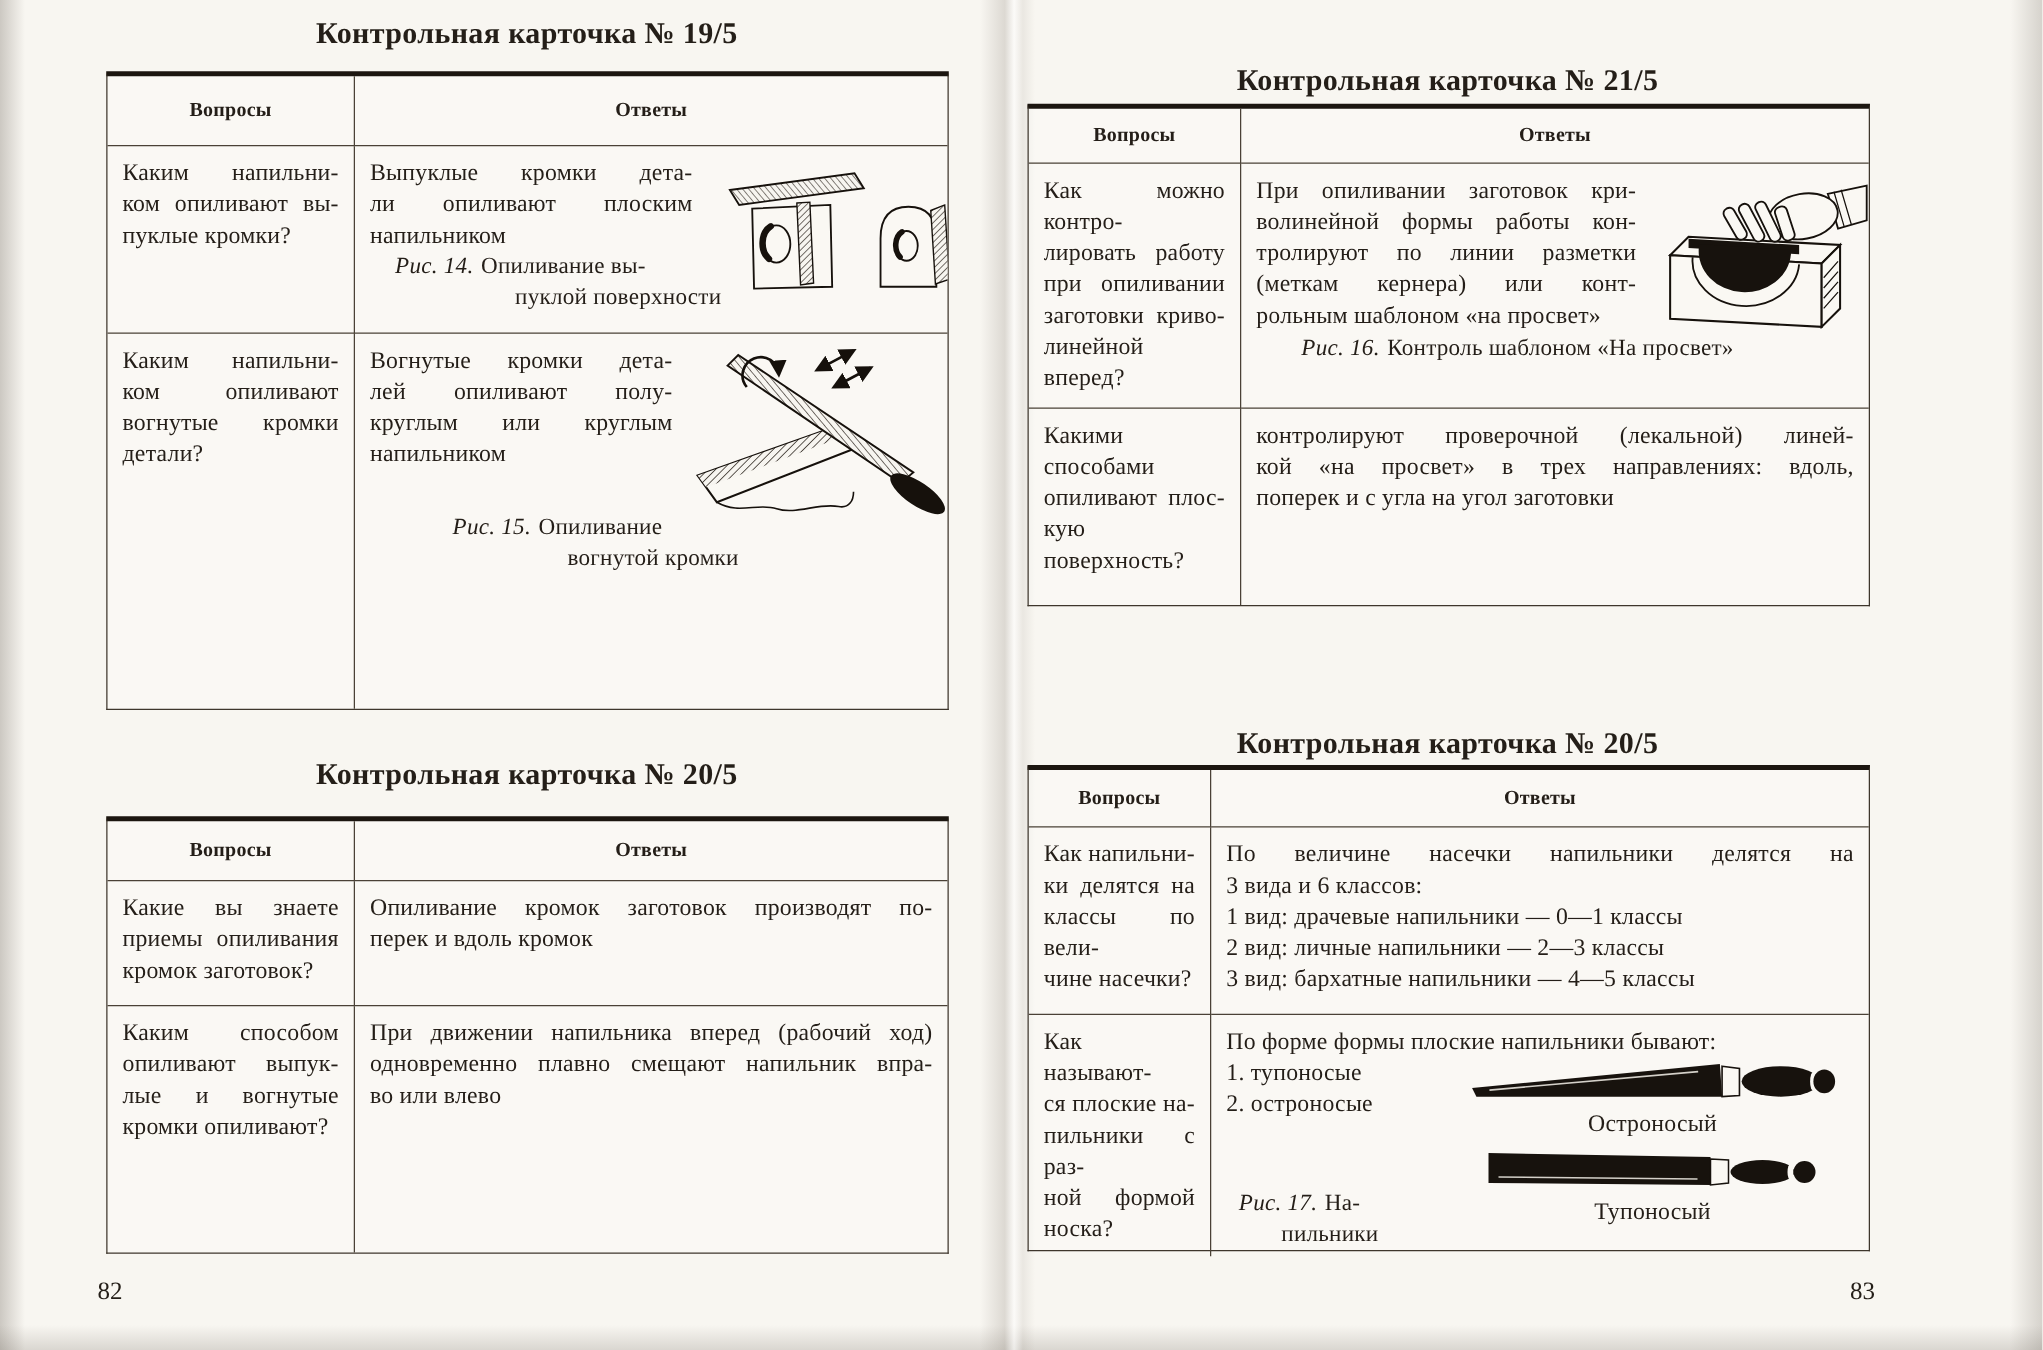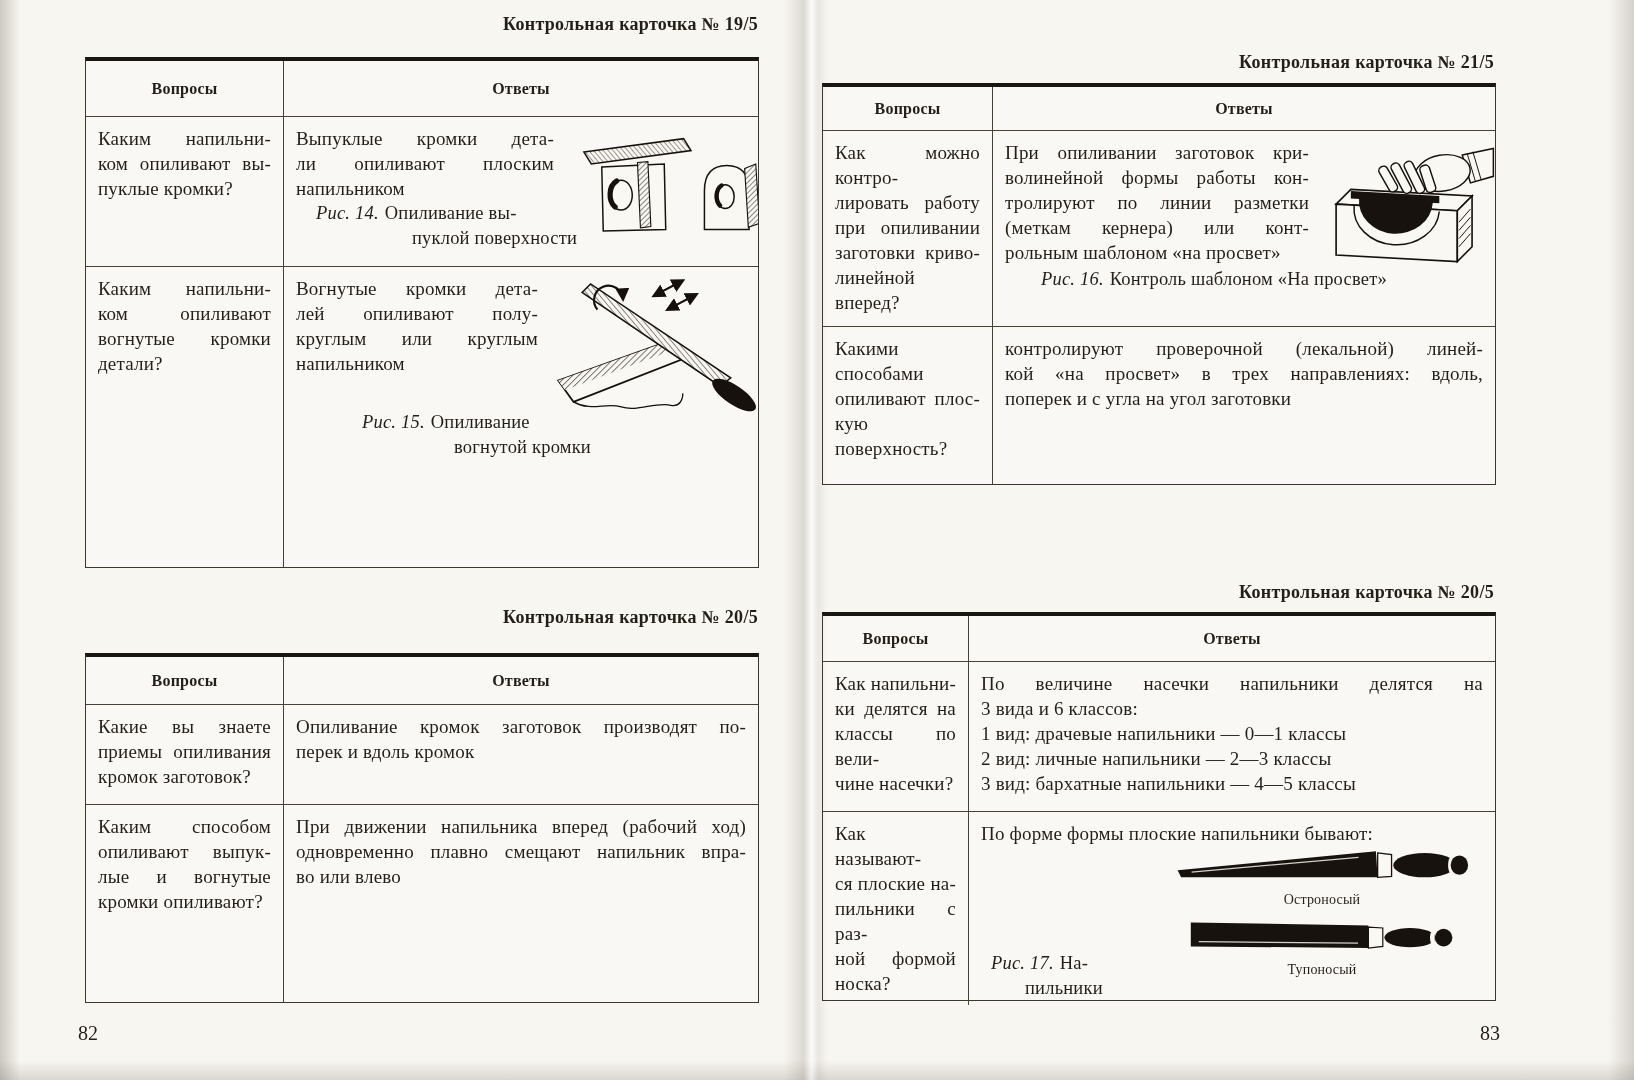--- a/index.html
+++ b/index.html
@@ -16,22 +16,22 @@
   .shade-right  { right:0; top:0; width:26px; height:100%;
                   background:linear-gradient(270deg, rgba(90,82,72,.22), rgba(90,82,72,0)); }
   .shade-bottom { left:0; bottom:0; width:100%; height:20px;
                   background:linear-gradient(0deg, rgba(80,72,62,.18), rgba(80,72,62,0)); }
   .gutter { left:784px; top:0; width:44px; height:100%;
             background:linear-gradient(90deg, rgba(0,0,0,0) 0%, rgba(110,100,88,.20) 45%, rgba(255,255,255,.5) 62%, rgba(110,100,88,.10) 78%, rgba(0,0,0,0) 100%); }
 
   .page { position:absolute; left:0; top:0; width:1634px; height:1080px; }
 
   .page-title {
-    position:absolute; font-weight:bold; font-size:18px; letter-spacing:.3px;
-    text-align:right; white-space:nowrap;
+    position:absolute; font-weight:bold; font-size:24px; letter-spacing:.3px;
+    text-align:center; white-space:nowrap;
   }
 
   .card {
     position:absolute; display:grid;
     border:1.6px solid #3e362c; border-top:4px solid #1c1610;
     background:rgba(255,255,255,.25);
   }
   .cell { position:relative; padding:9px 12px; font-size:19px; line-height:25px; letter-spacing:.2px; }
   .hdr  { display:flex; align-items:center; justify-content:center;
           font-weight:bold; font-size:16px; padding:0; }
@@ -46,21 +46,21 @@
   .aw { width:258px; }
   .aw2 { width:242px; }
   .aw3 { width:304px; }
 
   .fig { position:absolute; }
   .fig-cap { font-size:18.5px; line-height:25px; }
   .fig-label { font-style:italic; margin-right:6px; }
 
   .file-wrap { position:absolute; width:330px; text-align:center; }
   .file-wrap svg { display:block; width:330px; height:40px; }
-  .file-label { font-size:14px; margin-top:1px; }
+  .file-label { font-size:19px; margin-top:1px; }
 
   .page-num { position:absolute; font-size:20px; }
 </style>
 </head>
 <body>
 
 <svg width="0" height="0" style="position:absolute" aria-hidden="true">
   <defs>
     <pattern id="ht" patternUnits="userSpaceOnUse" width="5" height="5" patternTransform="rotate(45)">
       <rect width="5" height="5" fill="#f7f5f0"></rect>
@@ -285,20 +285,24 @@
       <div class="lines jl">
           <div>Как называют-</div>
           <div>ся плоские на-</div>
           <div>пильники с раз-</div>
           <div>ной формой</div>
           <div>носка?</div>
         </div>
     </div>
     <div class="cell">
       <div>По форме формы плоские напильники бывают:</div>
+      <div class="lines">
+          <div>1. тупоносые</div>
+          <div>2. остроносые</div>
+        </div>
 
       <div class="file-wrap" style="right:8px; top:34px;">
         <svg viewBox="0 0 340 46">
           <polygon points="4,28 232,6 234,36 8,36" fill="#17120d"></polygon>
           <path d="M 20 30 L 212 13" stroke="#f5f2ea" stroke-width="1.5" opacity=".85"></path>
           <polygon points="234,8 250,10 250,35 234,36" fill="#faf8f3" stroke="#17120d" stroke-width="1.5"></polygon>
           <ellipse cx="288" cy="22" rx="36" ry="14" fill="#17120d"></ellipse>
           <ellipse cx="318" cy="22" rx="3" ry="9" fill="#faf8f3"></ellipse>
           <ellipse cx="328" cy="22" rx="10" ry="11" fill="#17120d"></ellipse>
         </svg>

